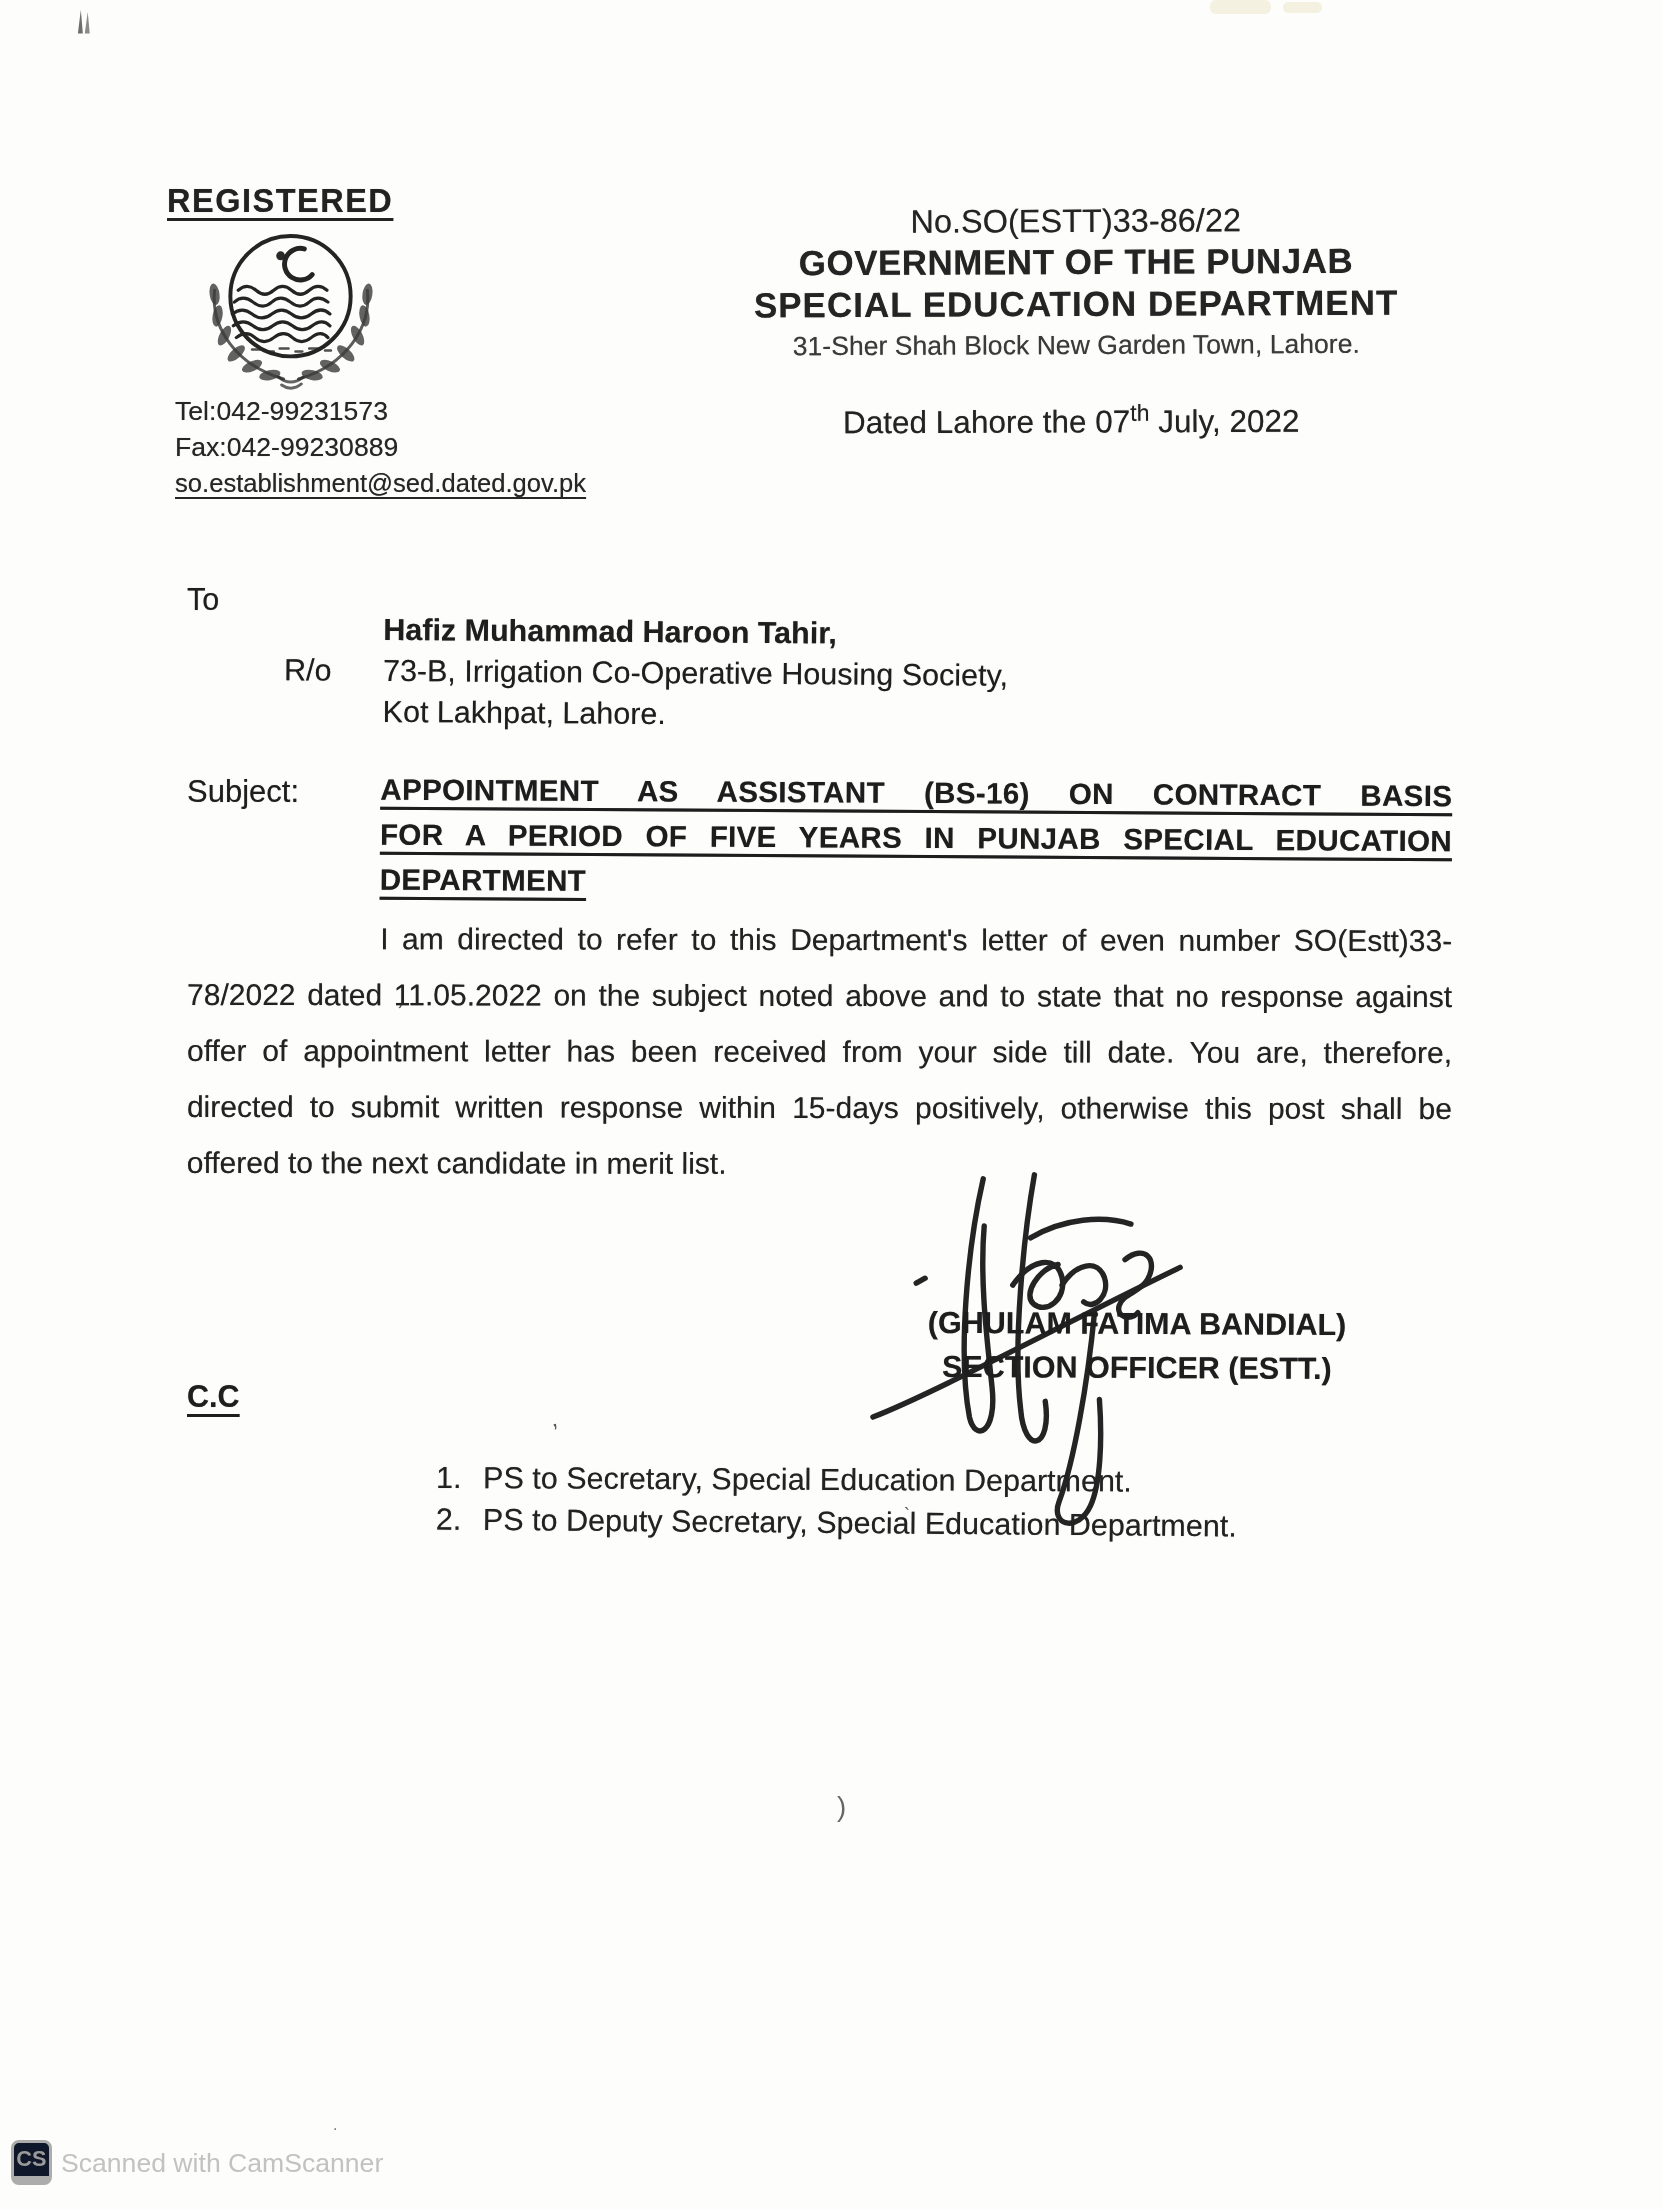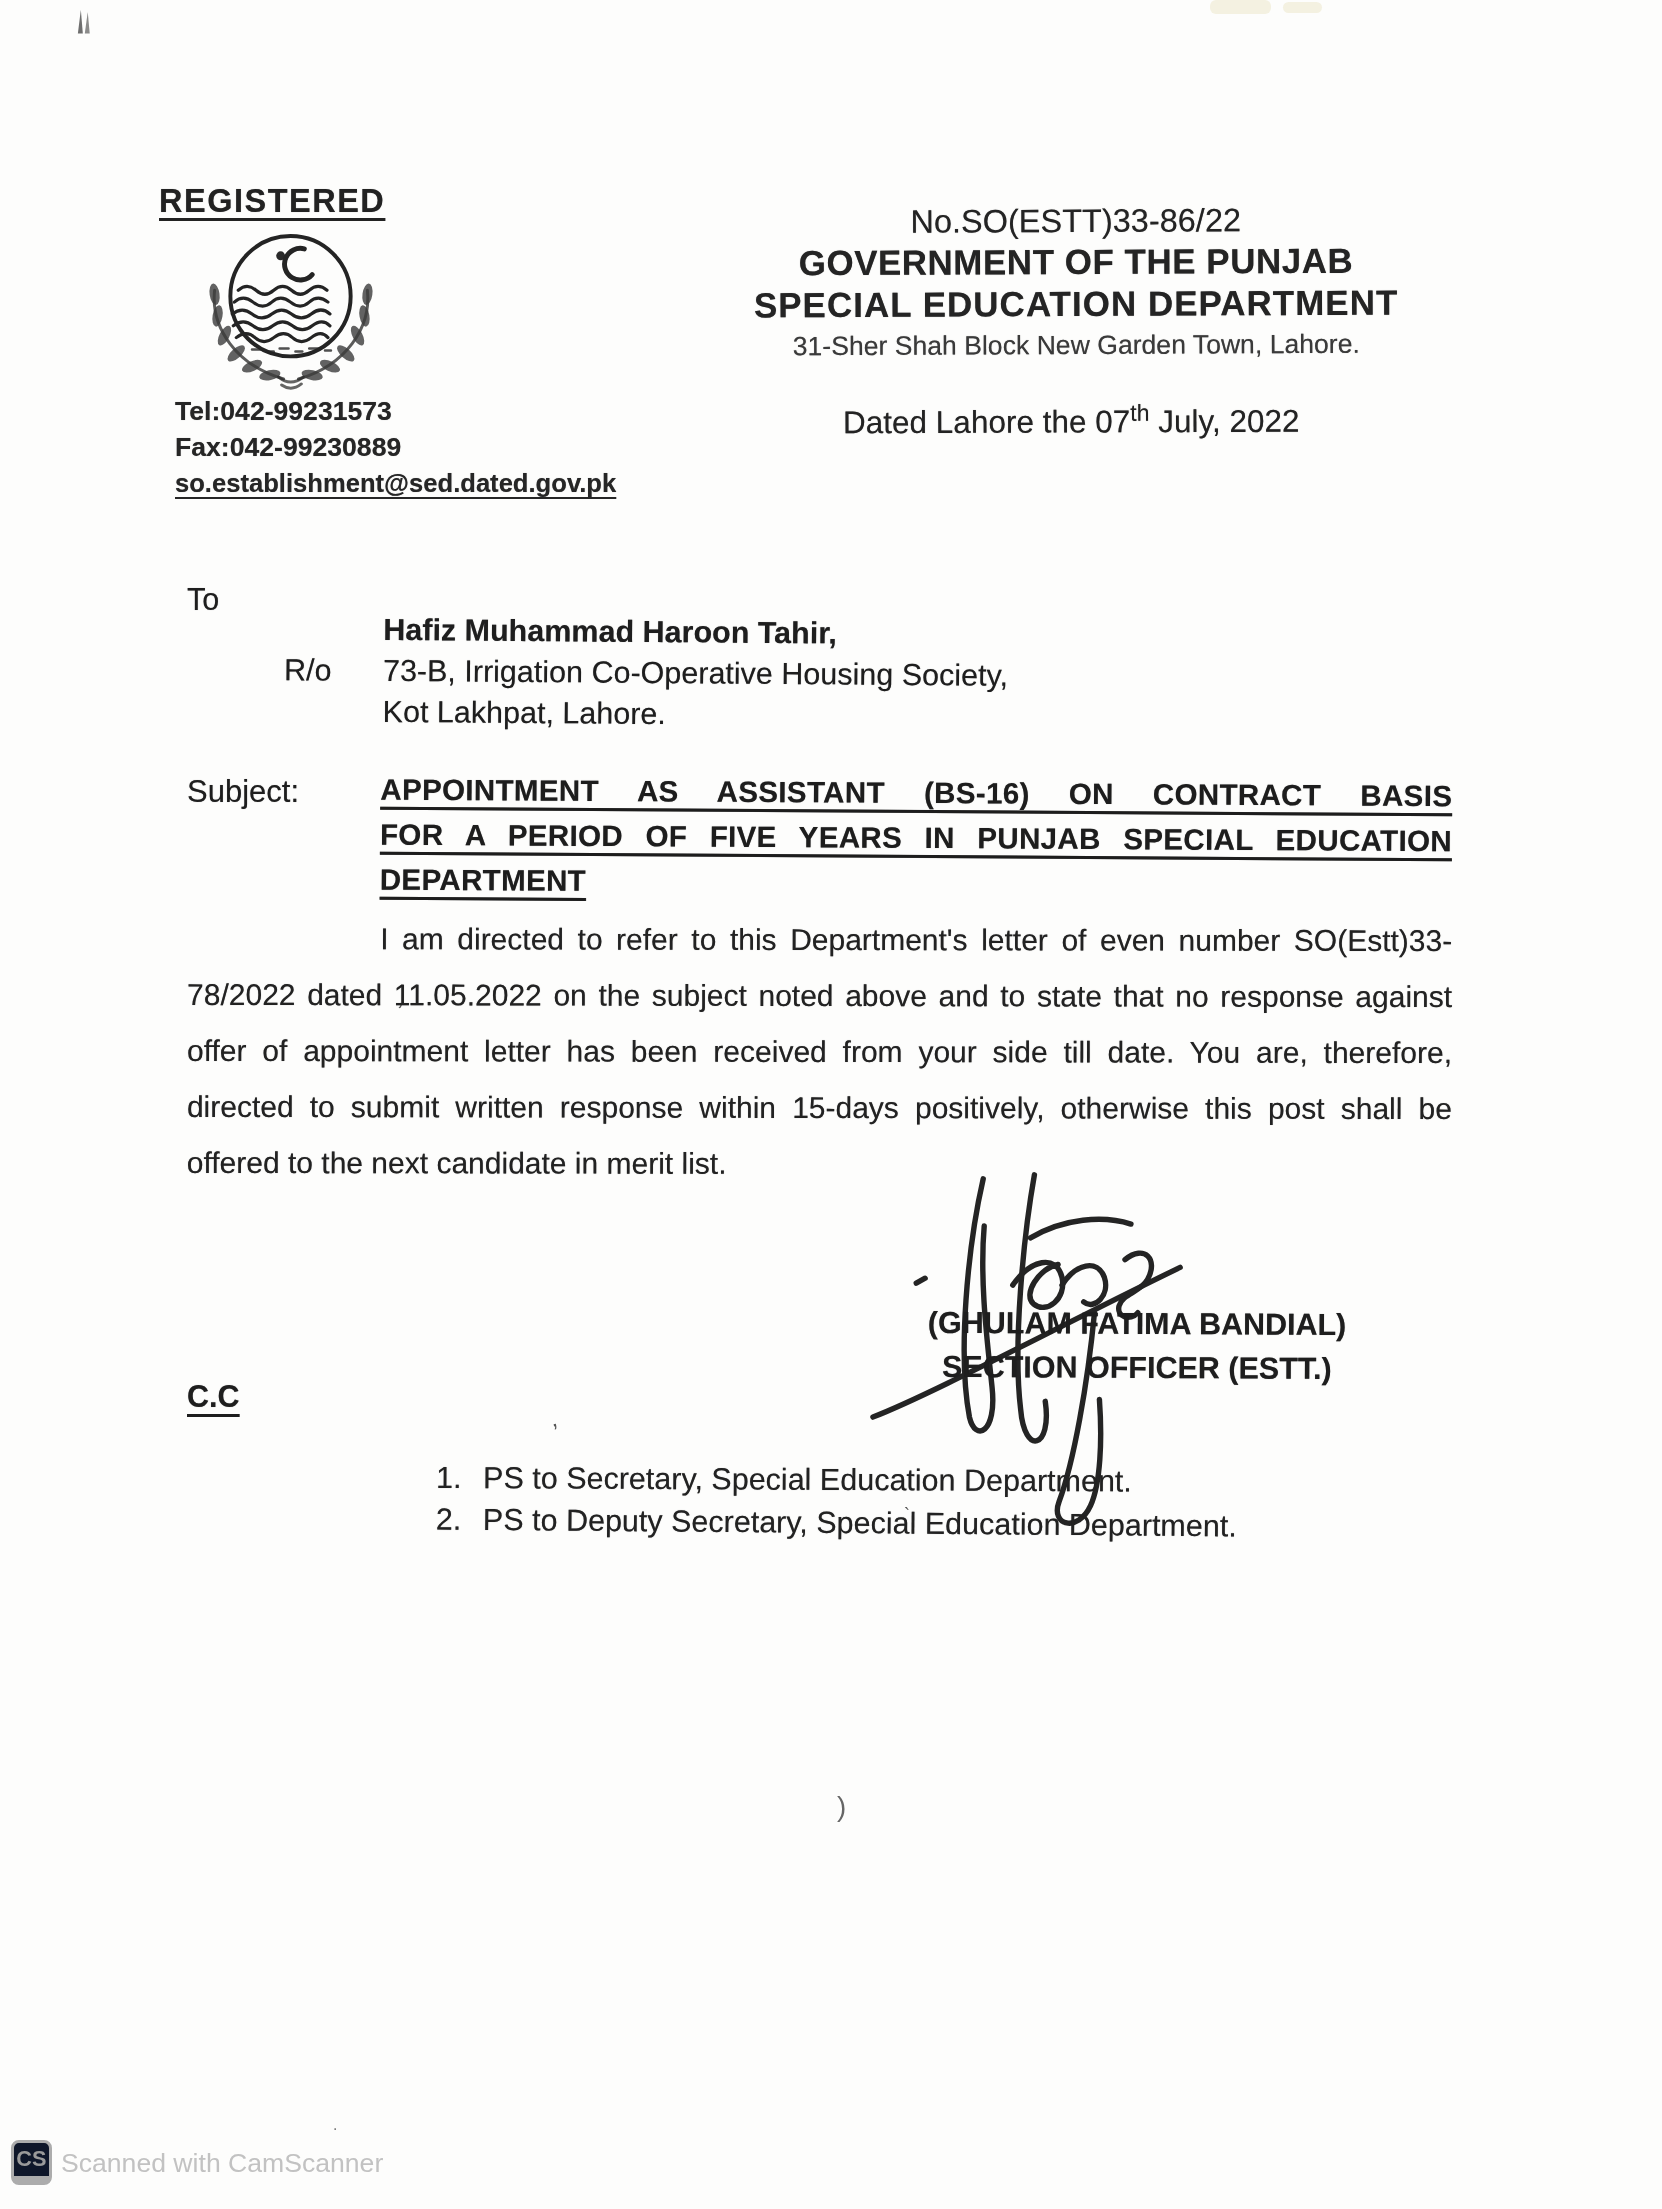--- a/index.html
+++ b/index.html
@@ -8,27 +8,27 @@
     background:#fdfdfc;
     font-family:"Liberation Sans", sans-serif;
     color:#1e1e1e;
     position:relative;
     overflow:hidden;
   }
   .abs{position:absolute;}
   .scan-text{text-shadow:0 0 0.7px rgba(25,25,25,.55);}
   
   .registered{
-    left:159px;top:183px;
+    left:167px;top:183px;
     font-size:32.5px;font-weight:700;letter-spacing:1.5px;
     text-decoration:underline;text-underline-offset:5.9px;text-decoration-thickness:2.5px;
     color:#222;
   }
   .emblem{left:185px;top:229px;}
-  .contact{left:175px;top:393px;line-height:36px;font-size:26.6px;font-weight:700;color:#262626;}
+  .contact{left:175px;top:393px;line-height:36px;font-size:26.6px;font-weight:400;color:#262626;}
   .contact .email{font-size:25.6px;text-decoration:underline;text-underline-offset:4.9px;}
   
   .head-right{
     left:731px;top:203px;width:690px;text-align:center;color:#242424;
     transform:rotate(-0.25deg);
   }
   .ref-no{font-size:32.5px;font-weight:400;}
   .gov{font-size:35px;font-weight:700;letter-spacing:0.5px;margin-top:2px;}
   .dept{font-size:35px;font-weight:700;letter-spacing:1px;margin-top:2px;}
   .addr{font-size:26.6px;font-weight:400;color:#3a3a3a;margin-top:5.9px;}

